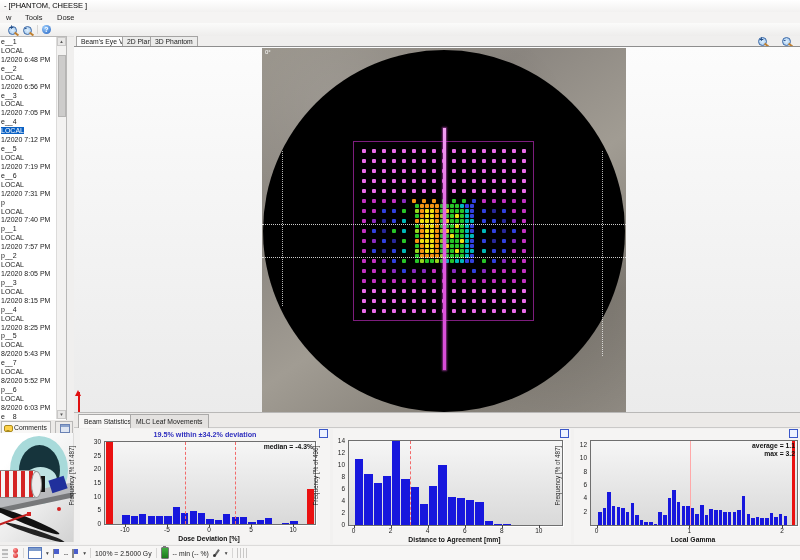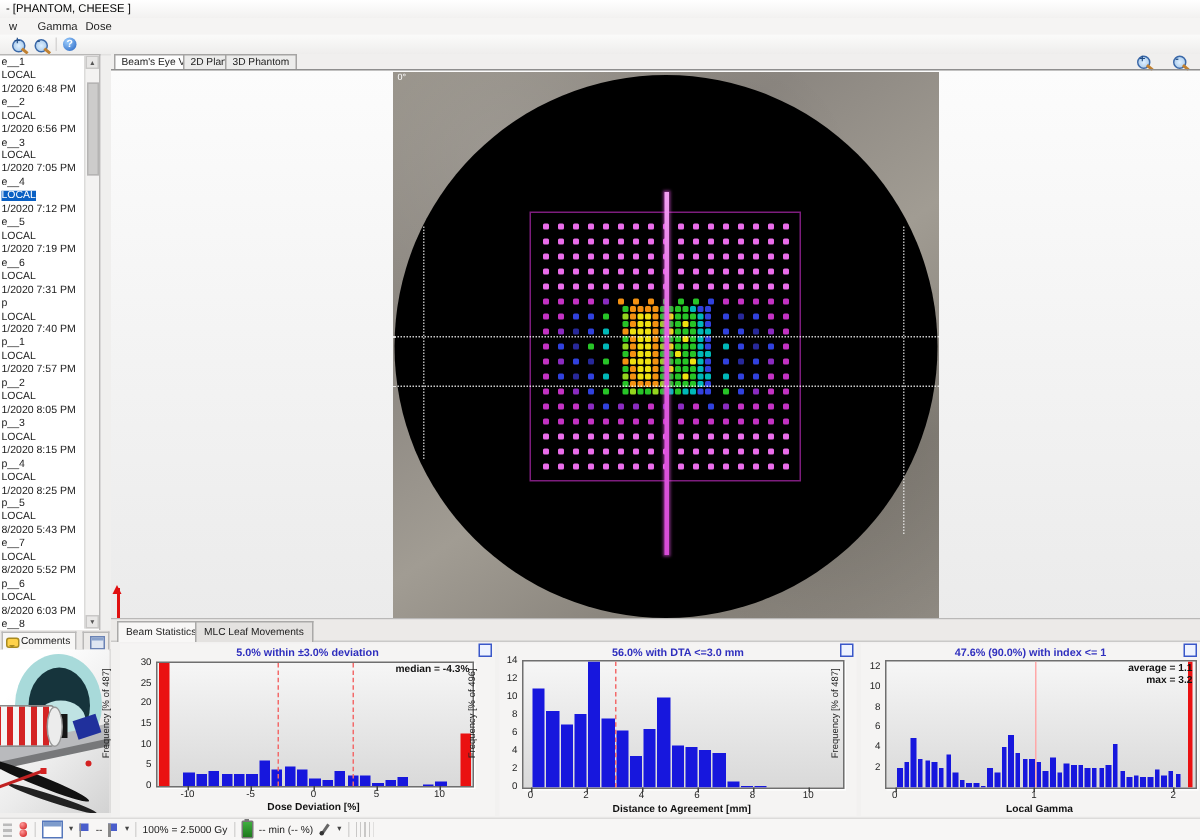--- a/index.html
+++ b/index.html
@@ -99,21 +99,21 @@
 <body>
 
 <div id="app">
 
   <div class="abs" id="titlebar">
     <span>- [PHANTOM, CHEESE ]</span>
   </div>
 
   <div class="abs" id="menubar">
     <span class="menuitem" style="left:3px">w</span>
-    <span class="menuitem" style="left:22px">Gamma</span>
+    <span class="menuitem" style="left:22px">Tools</span>
     <span class="menuitem" style="left:54px">Dose</span>
   </div>
 
   <div class="abs" id="toolbar">
     <span class="mag" style="left:8px;top:2.5px">
         <span class="pm">+</span>
       </span>
     <span class="mag" style="left:23px;top:2.5px">
         <span class="pm">-</span>
       </span>
@@ -621,21 +621,21 @@
     </div>
     <div id="redarrow"></div>
   </div>
 
   <div class="abs" id="bottom">
     <div id="btabs">
       <div class="btab active" style="left:4px">Beam Statistics</div>
       <div class="btab" style="left:56px">MLC Leaf Movements</div>
     </div>
     <div class="chart" id="chart0" style="left:6px;width:250px">
-        <div class="ctitle" style="">5.0% within ±3.0% deviation</div>
+        <div class="ctitle" style="">19.5% within ±34.2% deviation</div>
         <div class="expand" style=""></div>
         <div class="ylab" style="left: -34px; top: 48px; width: 50px; text-align: center;">Frequency [% of 487]</div>
         <div class="plot" style="left: 24px; top: 12px; width: 210px; height: 82px;">
           <div class="bar red" style="left: 0.5px; width: 7.4px; height: 82px;"></div>
           <div class="bar" style="left: 17.3px; width: 7.4px; height: 9.3px;"></div>
           <div class="bar" style="left: 25.7px; width: 7.4px; height: 7.7px;"></div>
           <div class="bar" style="left: 34.1px; width: 7.4px; height: 9.6px;"></div>
           <div class="bar" style="left: 42.5px; width: 7.4px; height: 8.2px;"></div>
           <div class="bar" style="left: 50.9px; width: 7.4px; height: 7.7px;"></div>
           <div class="bar" style="left: 59.3px; width: 7.4px; height: 8.2px;"></div>
@@ -672,21 +672,20 @@
         <div class="xtick" style="left: 78px; top: 97px;">-5</div>
         <div class="tmark" style="left: 129px; top: 95px;"></div>
         <div class="xtick" style="left: 120px; top: 97px;">0</div>
         <div class="tmark" style="left: 171px; top: 95px;"></div>
         <div class="xtick" style="left: 162px; top: 97px;">5</div>
         <div class="tmark" style="left: 213px; top: 95px;"></div>
         <div class="xtick" style="left: 204px; top: 97px;">10</div>
         <div class="xlab" style="left: 24px; width: 210px; top: 106px;">Dose Deviation [%]</div>
       </div>
     <div class="chart" id="chart1" style="left:259px;width:238px">
-        <div class="ctitle" style="">56.0% with DTA &lt;=3.0 mm</div>
         <div class="expand" style=""></div>
         <div class="ylab" style="left: -43px; top: 48px; width: 50px; text-align: center;">Frequency [% of 496]</div>
         <div class="plot" style="left: 15px; top: 11px; width: 213px; height: 84px;">
           <div class="bar" style="left: 6.1px; width: 8.3px; height: 66px;"></div>
           <div class="bar" style="left: 15.3px; width: 8.3px; height: 51px;"></div>
           <div class="bar" style="left: 24.6px; width: 8.3px; height: 42px;"></div>
           <div class="bar" style="left: 33.8px; width: 8.3px; height: 48.6px;"></div>
           <div class="bar" style="left: 43.1px; width: 8.3px; height: 84px;"></div>
           <div class="bar" style="left: 52.4px; width: 8.3px; height: 46.2px;"></div>
           <div class="bar" style="left: 61.6px; width: 8.3px; height: 37.8px;"></div>
@@ -718,21 +717,20 @@
         <div class="xtick" style="left: 85.6px; top: 98px;">4</div>
         <div class="tmark" style="left: 131.7px; top: 96px;"></div>
         <div class="xtick" style="left: 122.7px; top: 98px;">6</div>
         <div class="tmark" style="left: 168.7px; top: 96px;"></div>
         <div class="xtick" style="left: 159.7px; top: 98px;">8</div>
         <div class="tmark" style="left: 205.8px; top: 96px;"></div>
         <div class="xtick" style="left: 196.8px; top: 98px;">10</div>
         <div class="xlab" style="left: 15px; width: 213px; top: 107px;">Distance to Agreement [mm]</div>
       </div>
     <div class="chart" id="chart2" style="left:500px;width:226px">
-        <div class="ctitle" style="">47.6% (90.0%) with index &lt;= 1</div>
         <div class="expand" style=""></div>
         <div class="ylab" style="left: -42px; top: 48px; width: 50px; text-align: center;">Frequency [% of 487]</div>
         <div class="plot" style="left: 16px; top: 11px; width: 206px; height: 84px;">
           <div class="bar" style="left: 7px; width: 3.6px; height: 12.7px;"></div>
           <div class="bar" style="left: 11.6px; width: 3.6px; height: 17.3px;"></div>
           <div class="bar" style="left: 16.3px; width: 3.6px; height: 33.3px;"></div>
           <div class="bar" style="left: 20.9px; width: 3.6px; height: 19.3px;"></div>
           <div class="bar" style="left: 25.6px; width: 3.6px; height: 18px;"></div>
           <div class="bar" style="left: 30.2px; width: 3.6px; height: 17.3px;"></div>
           <div class="bar" style="left: 34.8px; width: 3.6px; height: 12.7px;"></div>

